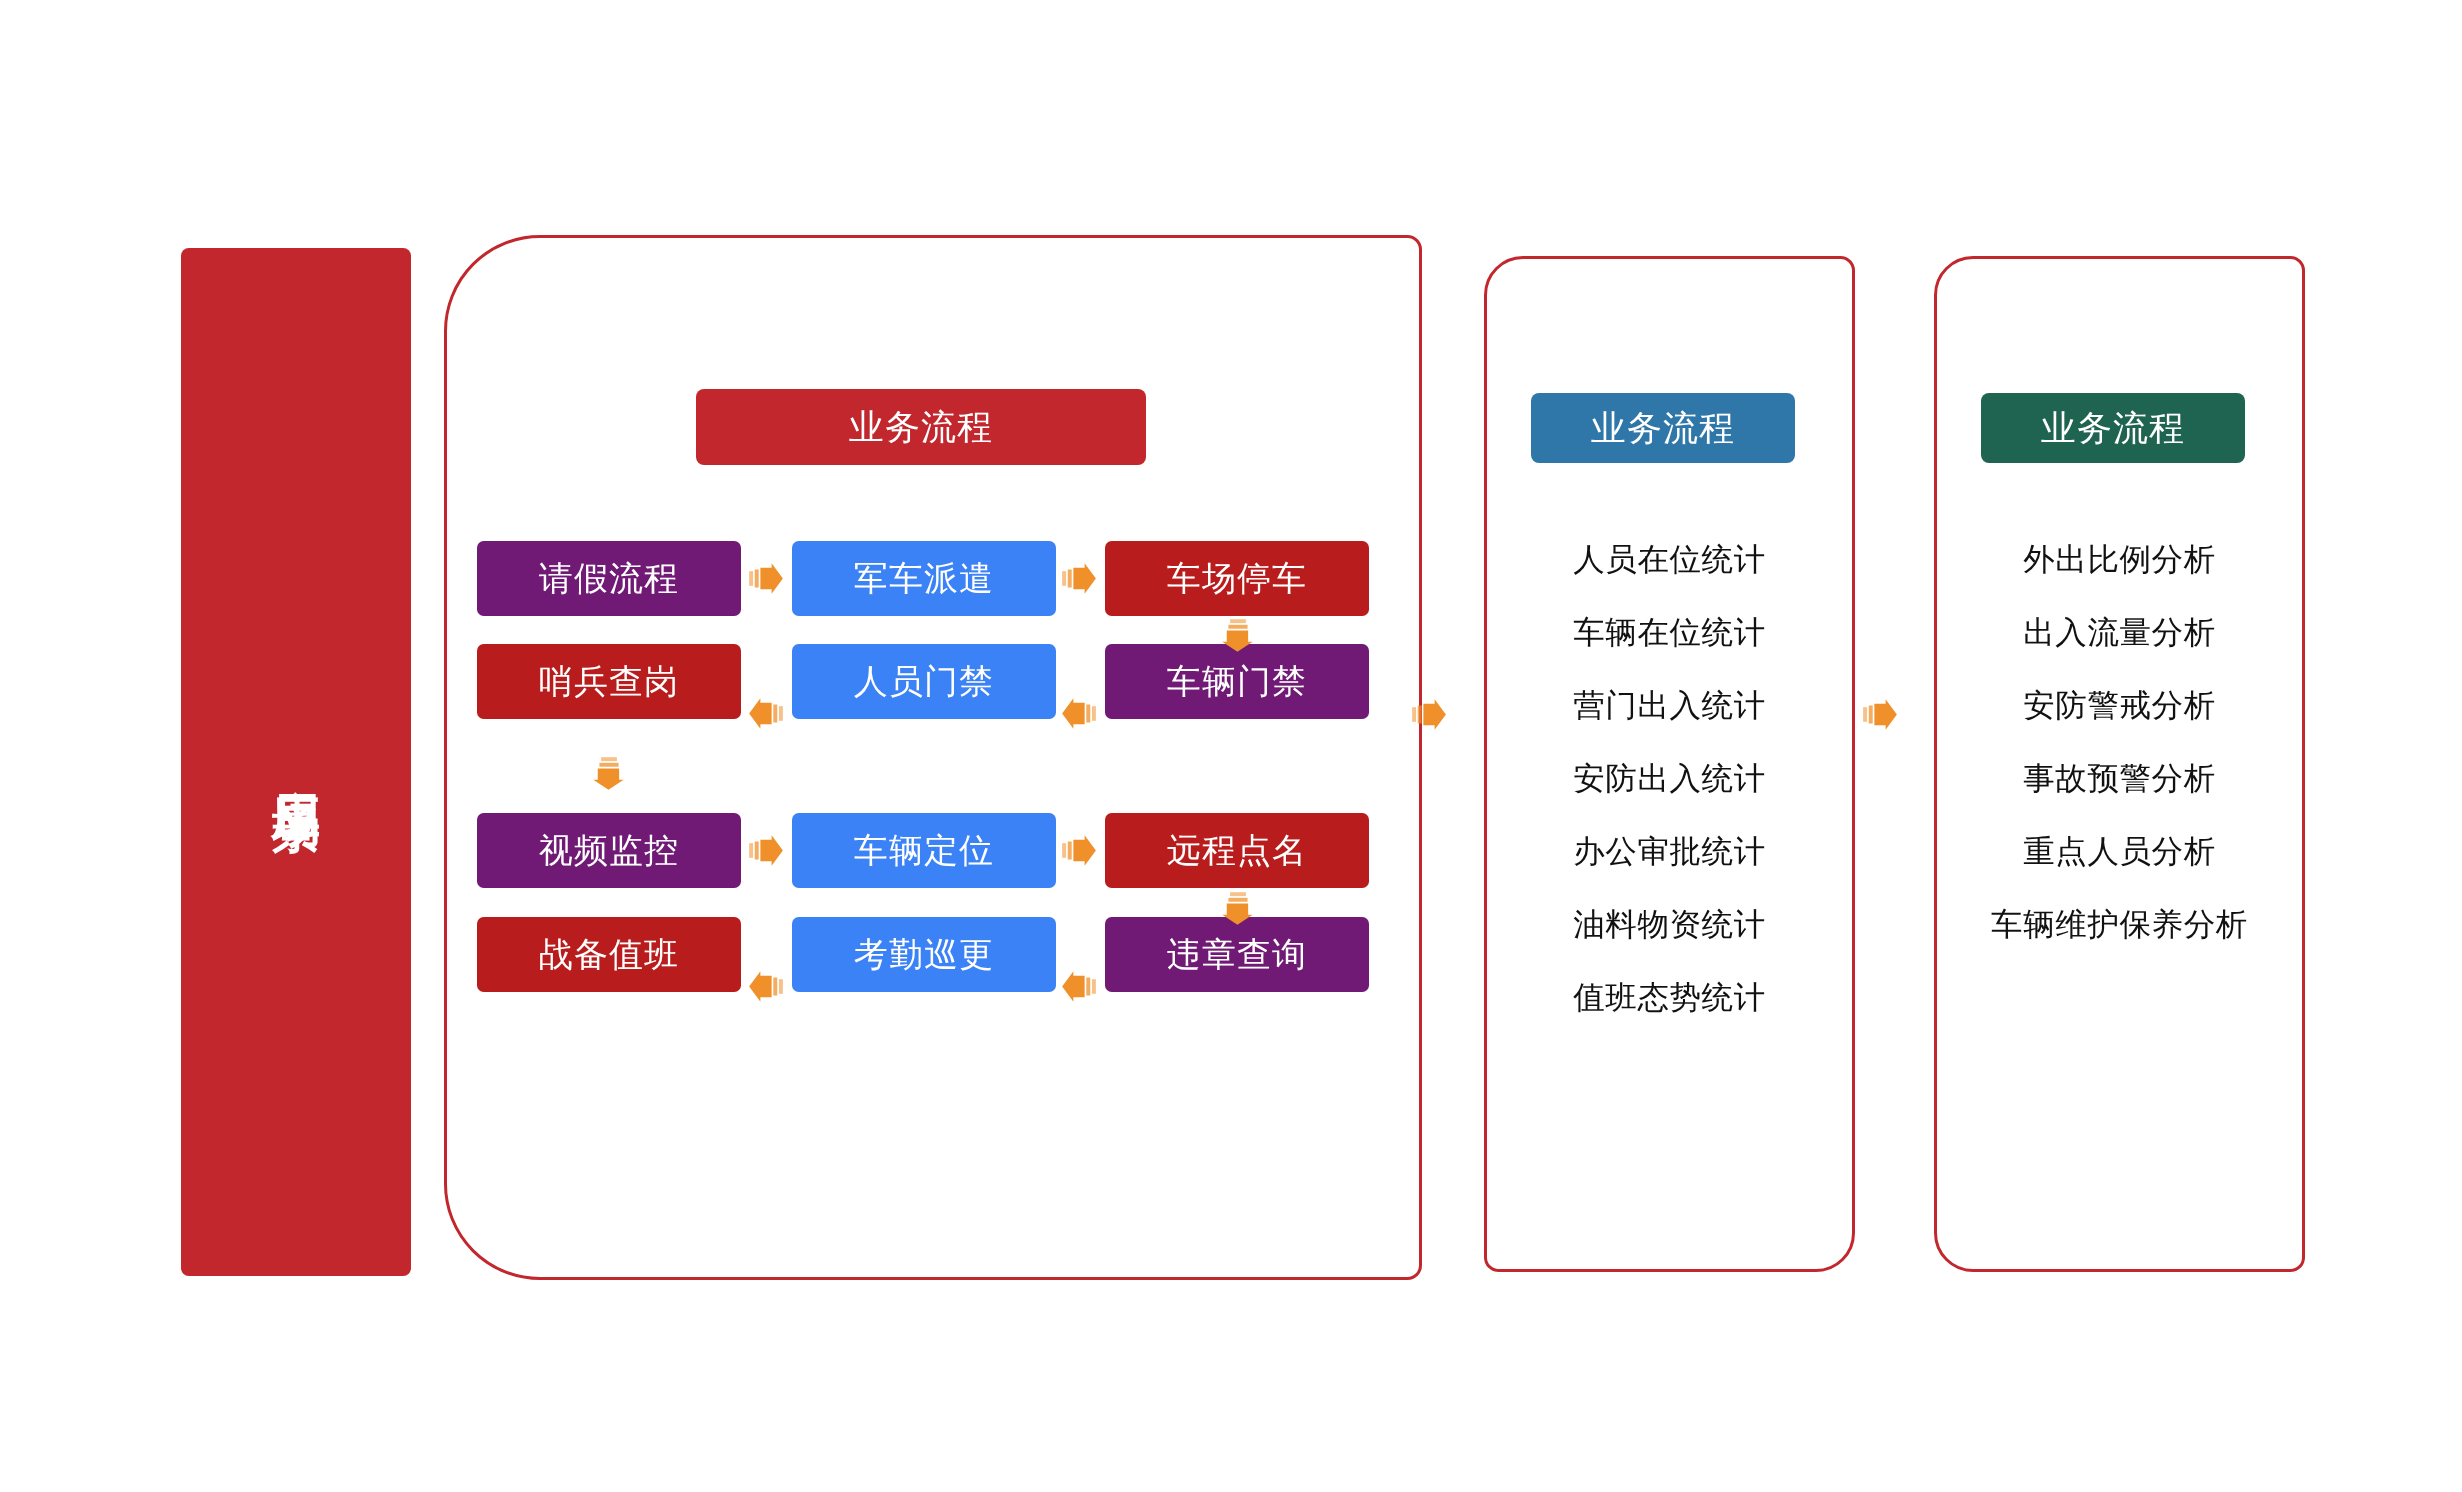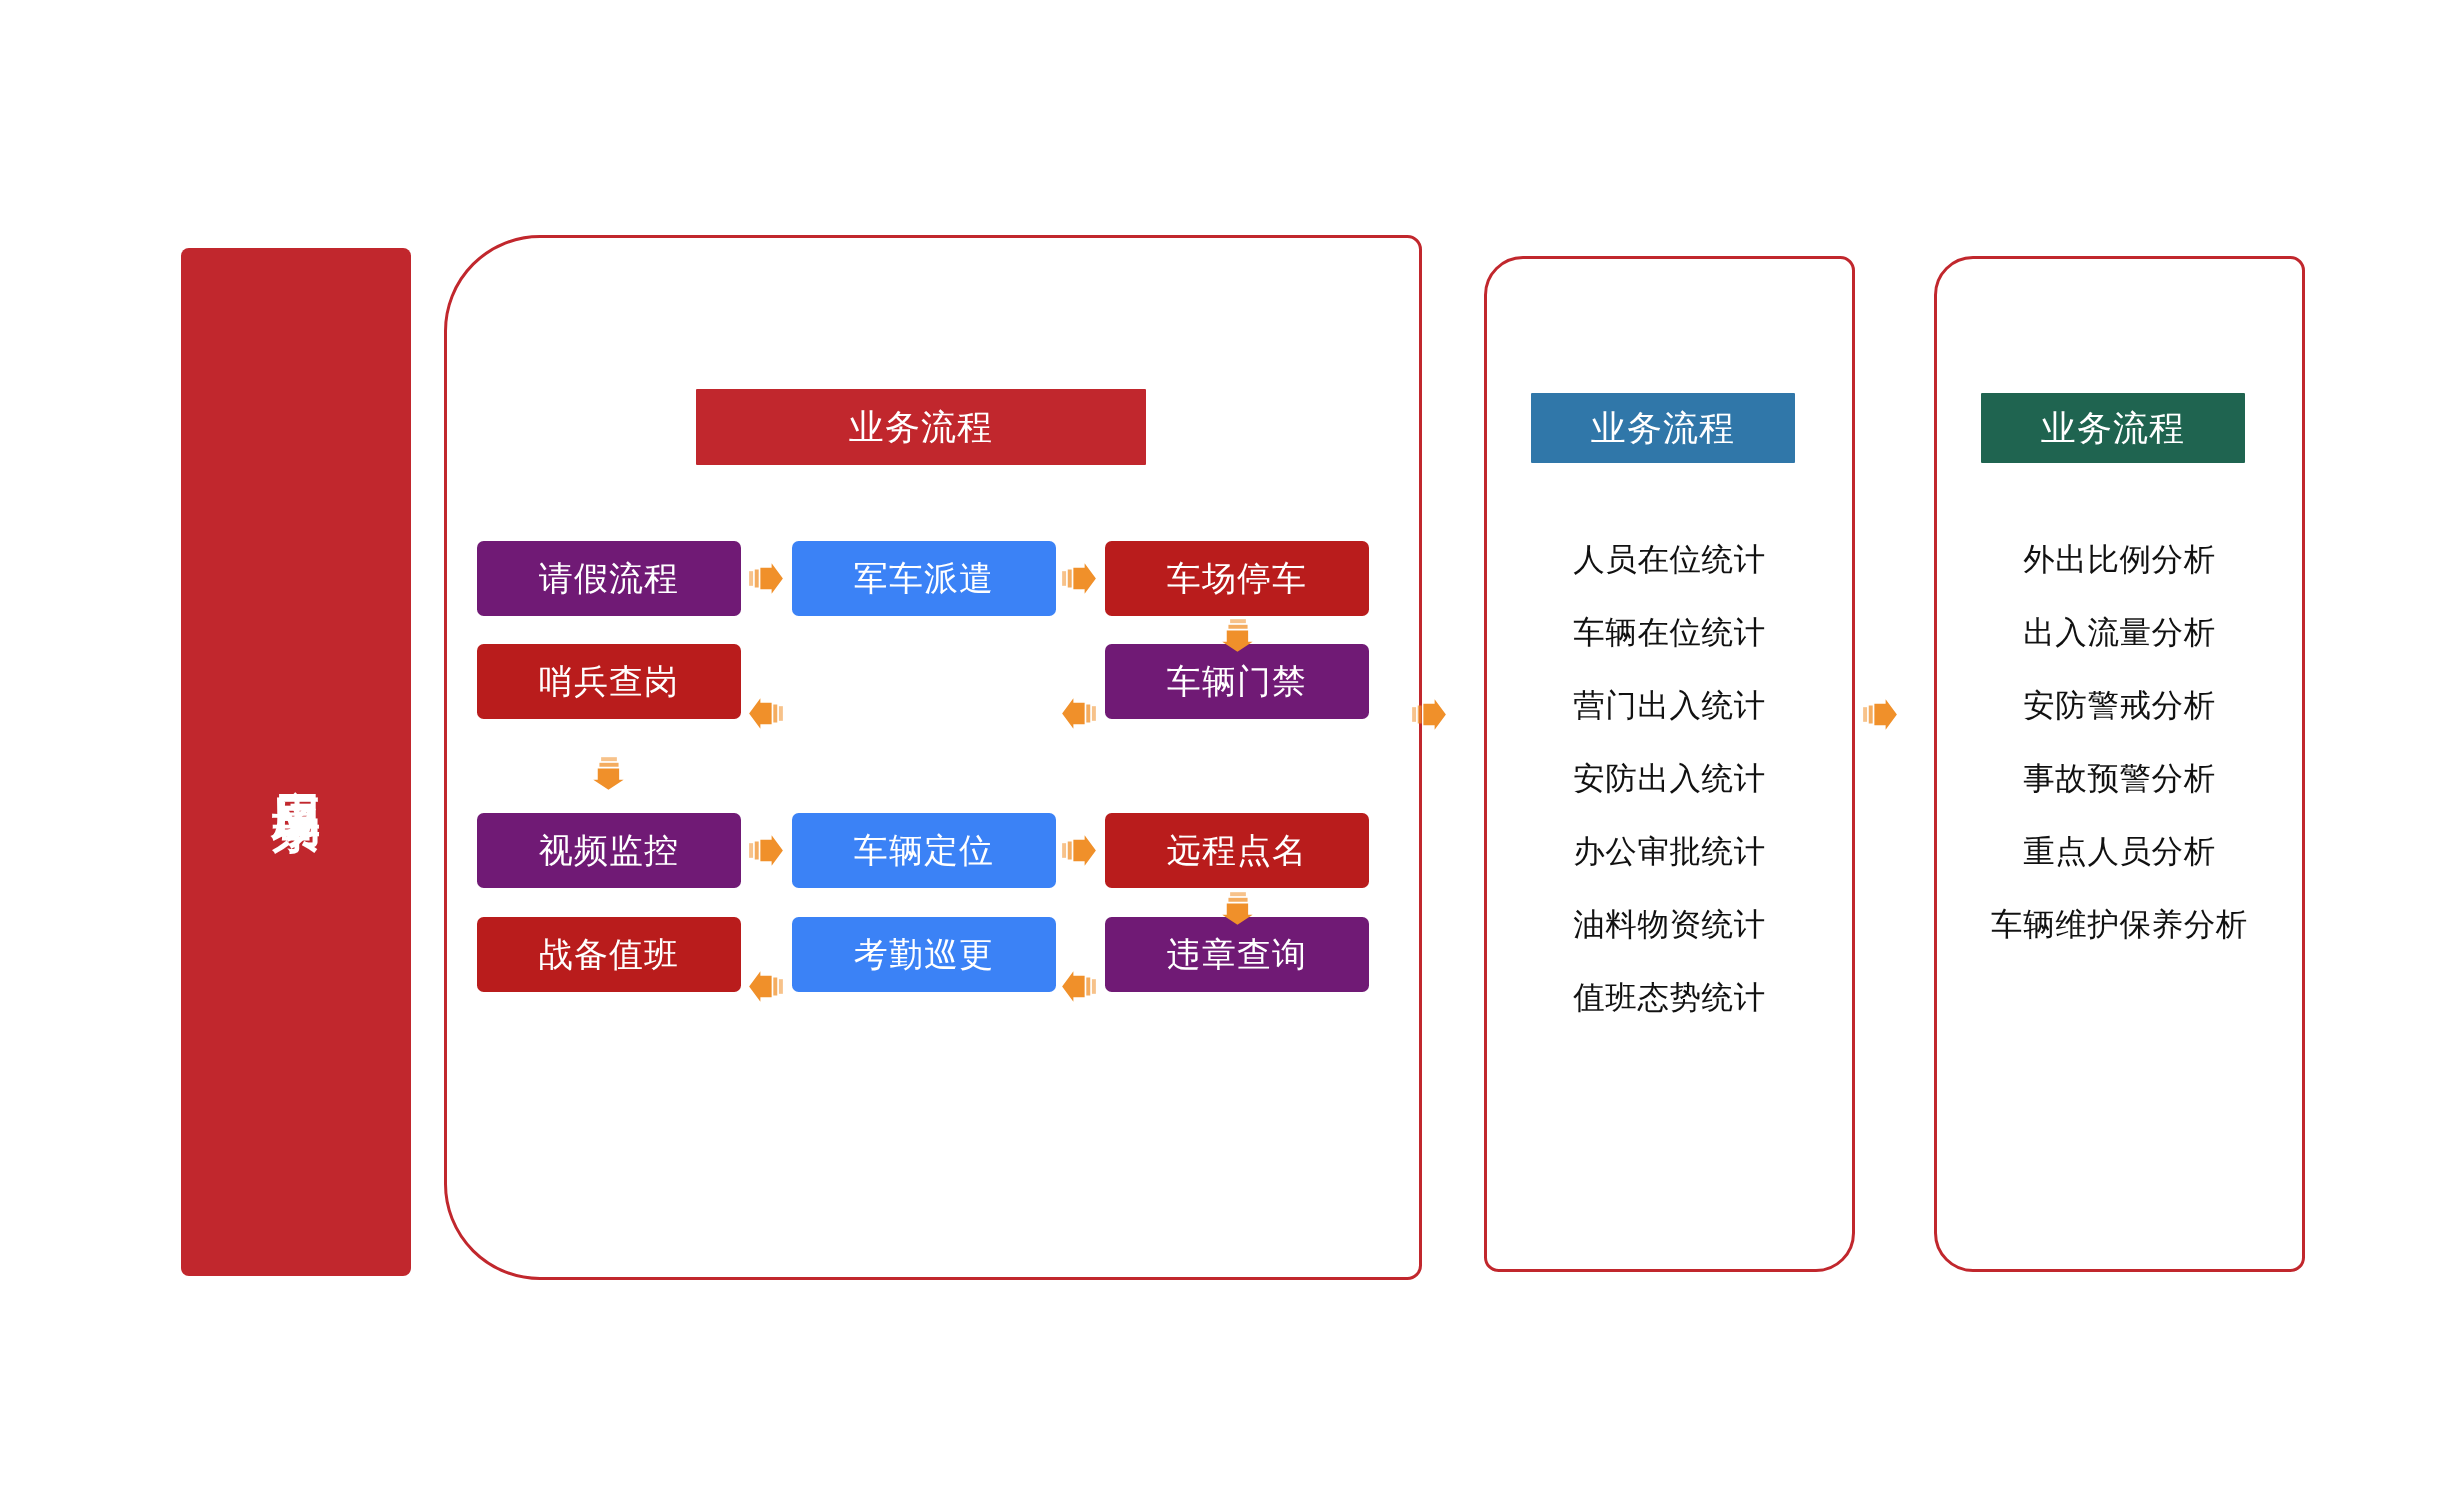--- a/index.html
+++ b/index.html
@@ -29,21 +29,21 @@
   #panel-flow{left:444px;top:235px;width:978px;height:1045px;
     border-radius:96px 14.6px 14.6px 96px;}
   #panel-stats{left:1484px;top:256px;width:371px;height:1016px;
     border-radius:39px 14.6px 39px 14.6px;}
   #panel-analysis{left:1934px;top:256px;width:371px;height:1016px;
     border-radius:39px 14.6px 14.6px 39px;}
 
   
   .chip-header{
     position:absolute;display:flex;align-items:center;justify-content:center;
-    color:#ffffff;border-radius:1px;font-size:35px;letter-spacing:1.1px;
+    color:#ffffff;border-radius:8px;font-size:35px;letter-spacing:1.1px;
   }
   #flow-title{left:696px;top:389px;width:450px;height:76px;background:#c1272d;}
   #stats-title{left:1531px;top:393px;width:264px;height:70px;background:#3077a9;}
   #analysis-title{left:1981px;top:393px;width:264px;height:70px;background:#1f6450;}
 
   
   .pbox{
     position:absolute;width:264px;height:75px;border-radius:6.7px;
     display:flex;align-items:center;justify-content:center;
     color:#ffffff;font-size:34px;letter-spacing:1.1px;
@@ -101,20 +101,21 @@
 
   <div class="panel" id="panel-flow"></div>
 
   <div class="chip-header" id="flow-title">业务流程</div>
 
   <div class="pbox col1 row1 c-red">请假流程</div>
   <div class="pbox col2 row1 c-blue">军车派遣</div>
   <div class="pbox col3 row1 c-green">车场停车</div>
 
   <div class="pbox col1 row2 c-green">哨兵查岗</div>
+  <div class="pbox col2 row2 c-blue">人员门禁</div>
   <div class="pbox col3 row2 c-red">车辆门禁</div>
 
   <div class="pbox col1 row3 c-red">视频监控</div>
   <div class="pbox col2 row3 c-blue">车辆定位</div>
   <div class="pbox col3 row3 c-green">远程点名</div>
 
   <div class="pbox col1 row4 c-green">战备值班</div>
   <div class="pbox col2 row4 c-blue">考勤巡更</div>
   <div class="pbox col3 row4 c-red">违章查询</div>
 

